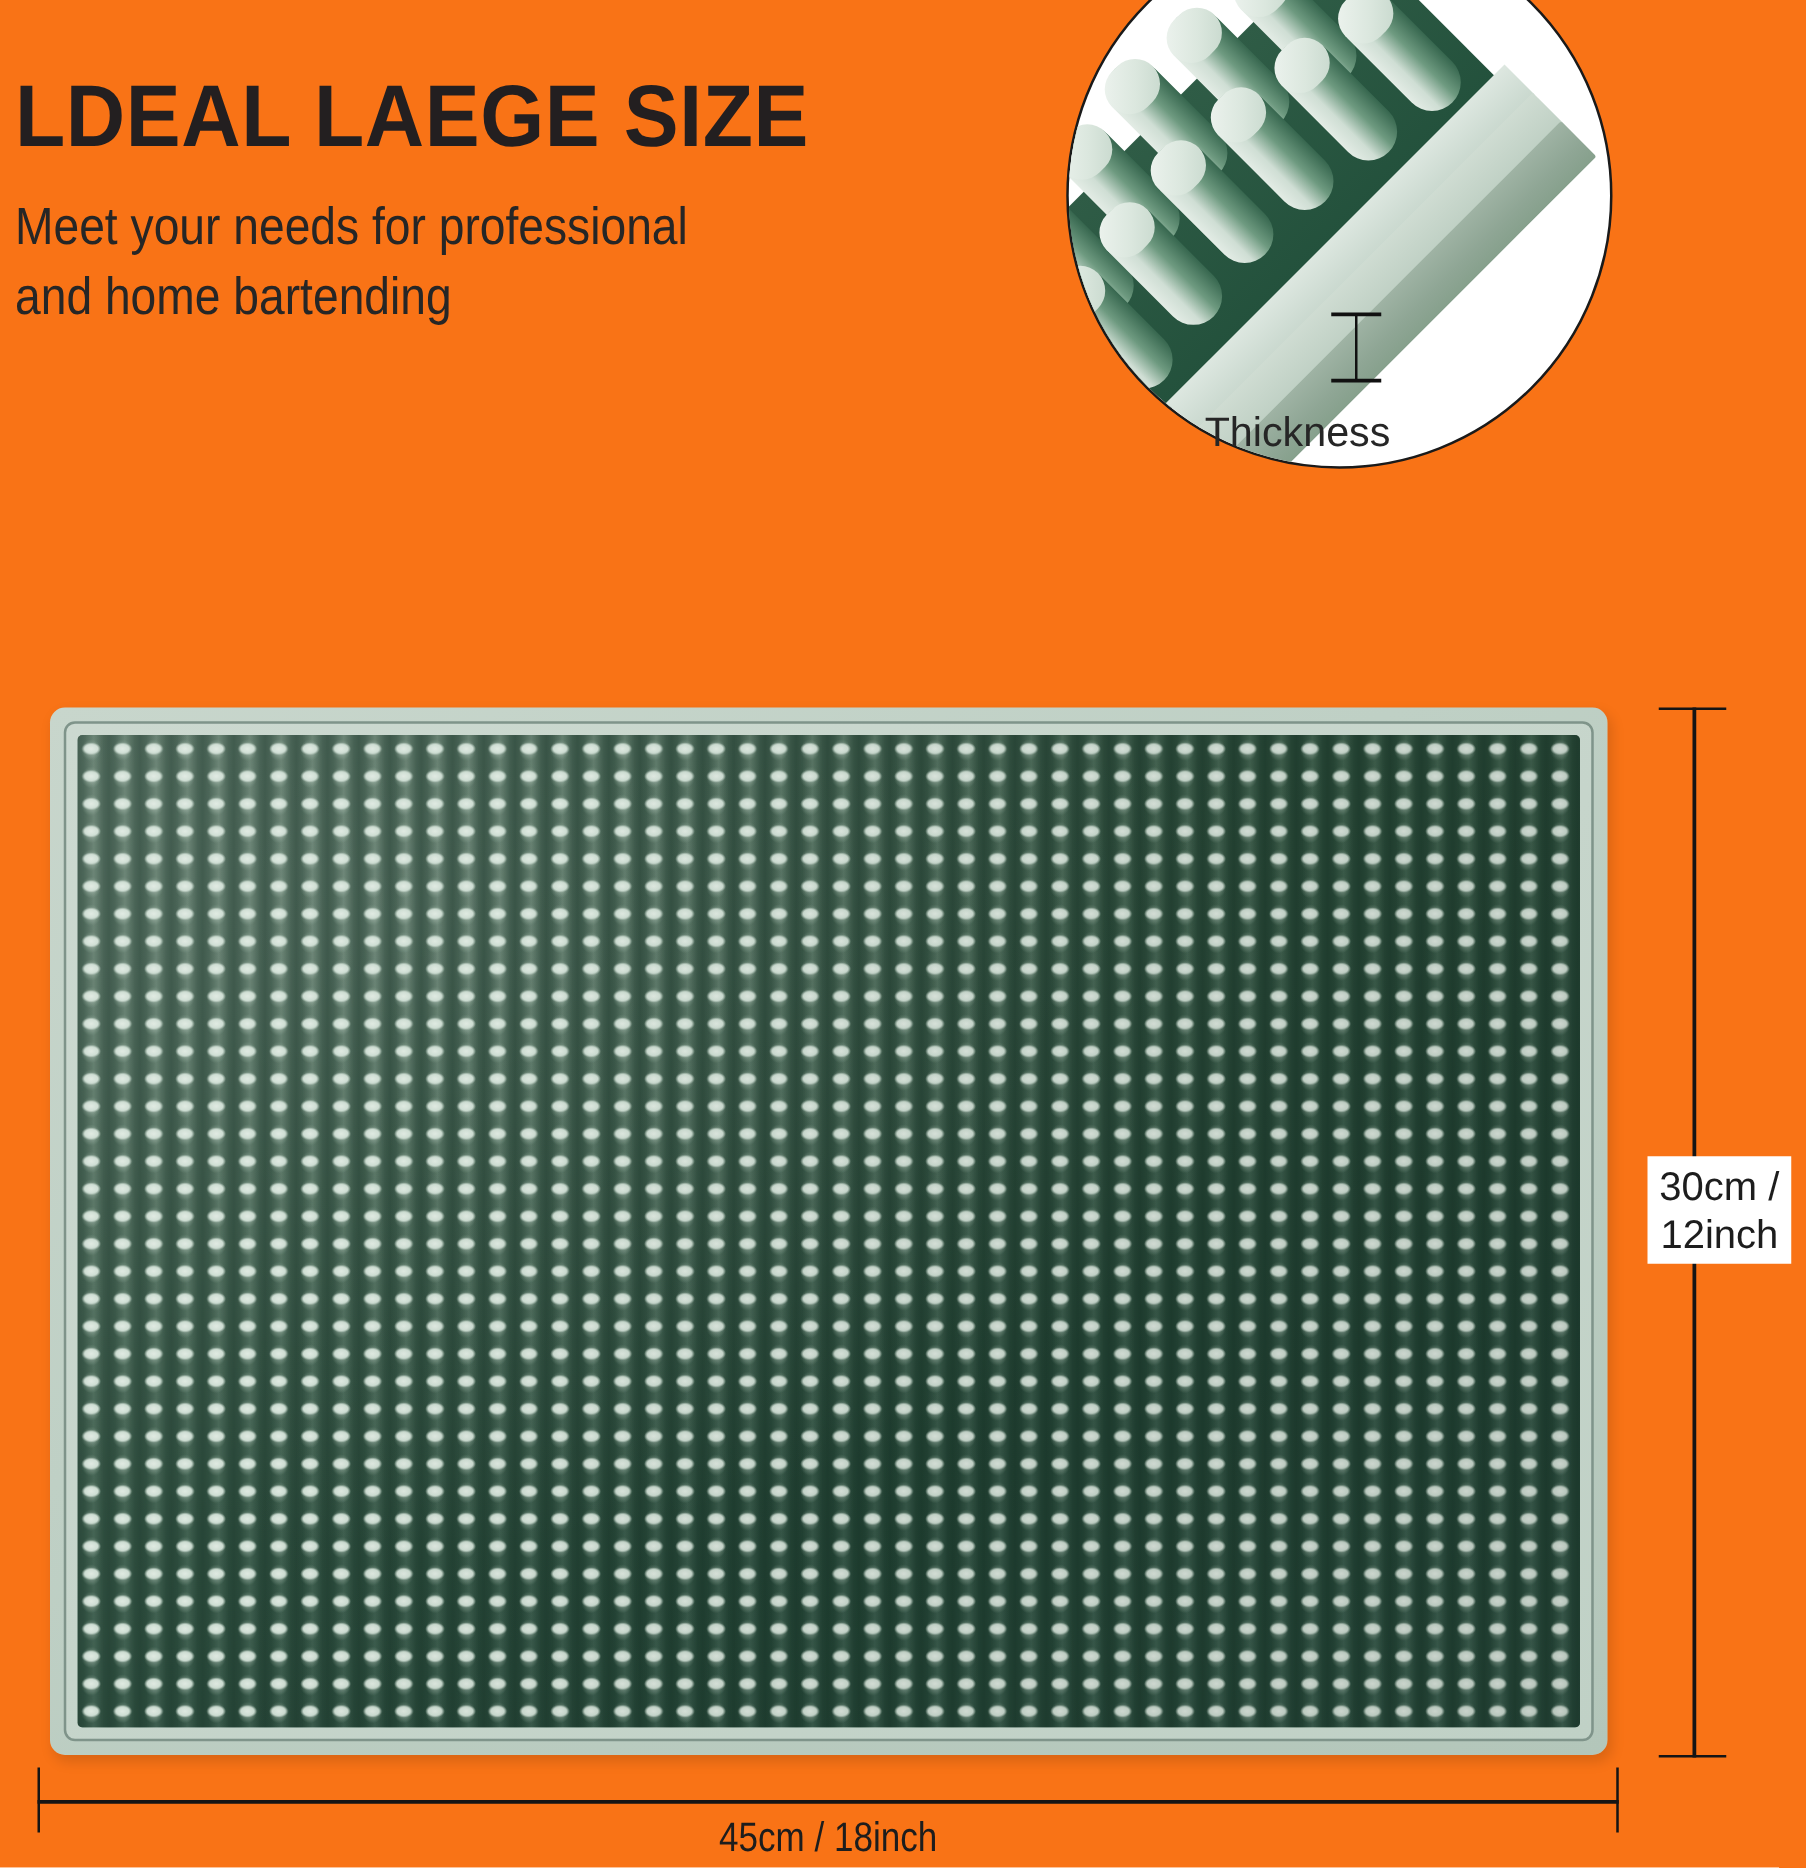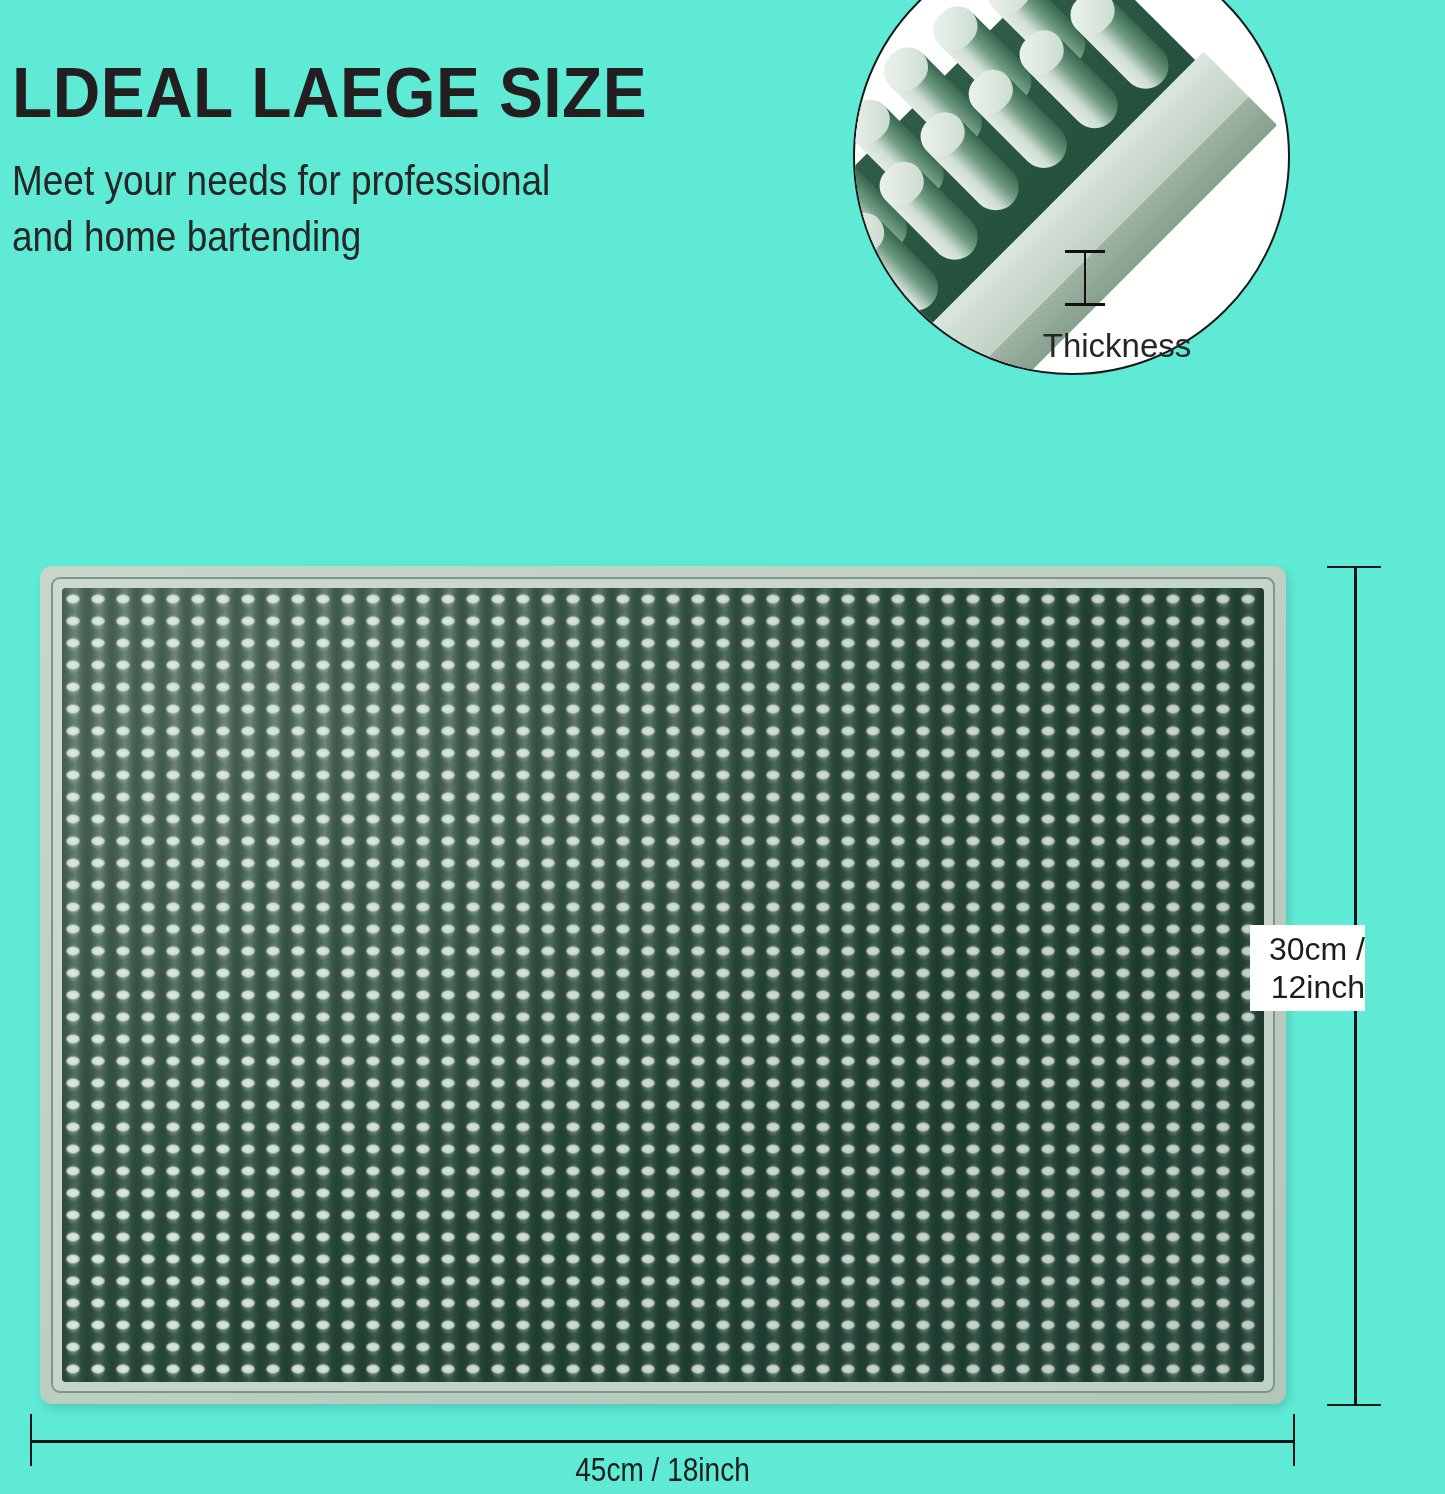--- a/index.html
+++ b/index.html
@@ -9,21 +9,21 @@
     height: 1494px;
     background: #ffffff;
     font-family: "Liberation Sans", sans-serif;
     overflow: hidden;
   }
 
   #page {
     position: relative;
     width: 1445px;
     height: 1494px;
-    background: #5eead4;
+    background: #f97316;
   }
 
   
   #headline-block {
     position: absolute;
     left: 12px;
     top: 55px;
     width: 800px;
   }
 
@@ -146,21 +146,21 @@
     left: -19px;
     width: 40px;
     height: 3px;
     background: #111111;
   }
   #thickness-indicator::before { top: -1px; }
   #thickness-indicator::after  { bottom: -1px; }
 
   #thickness-label {
     position: absolute;
-    left: 927px;
+    left: 848px;
     top: 326px;
     width: 380px;
     text-align: center;
     font-family: "Liberation Sans Narrow", "Liberation Sans", sans-serif;
     font-weight: 300;
     font-size: 33px;
     line-height: 39px;
     color: #262626;
   }
   #thickness-label .tl-line { display: block; }
@@ -280,31 +280,31 @@
     width: 54px;
     height: 2px;
     background: #151515;
   }
   #dim-height .cap-top    { top: 0; }
   #dim-height .cap-bottom { bottom: 0; }
 
   
   #dim-height-label {
     position: absolute;
-    left: 1250px;
+    left: 1318px;
     top: 925px;
     width: 115px;
     background: #ffffff;
     padding: 5px 0;
     font-family: "Liberation Sans Narrow", "Liberation Sans", sans-serif;
     font-weight: 300;
     font-size: 32px;
     line-height: 38px;
     color: #1d1d1d;
-    text-align: right;
+    text-align: center;
   }
   #dim-height-label .dh-line { display: block; }
 </style>
 </head>
 <body>
 
 <div id="page">
 
   <div id="headline-block">
     <div id="headline">LDEAL LAEGE SIZE</div>

